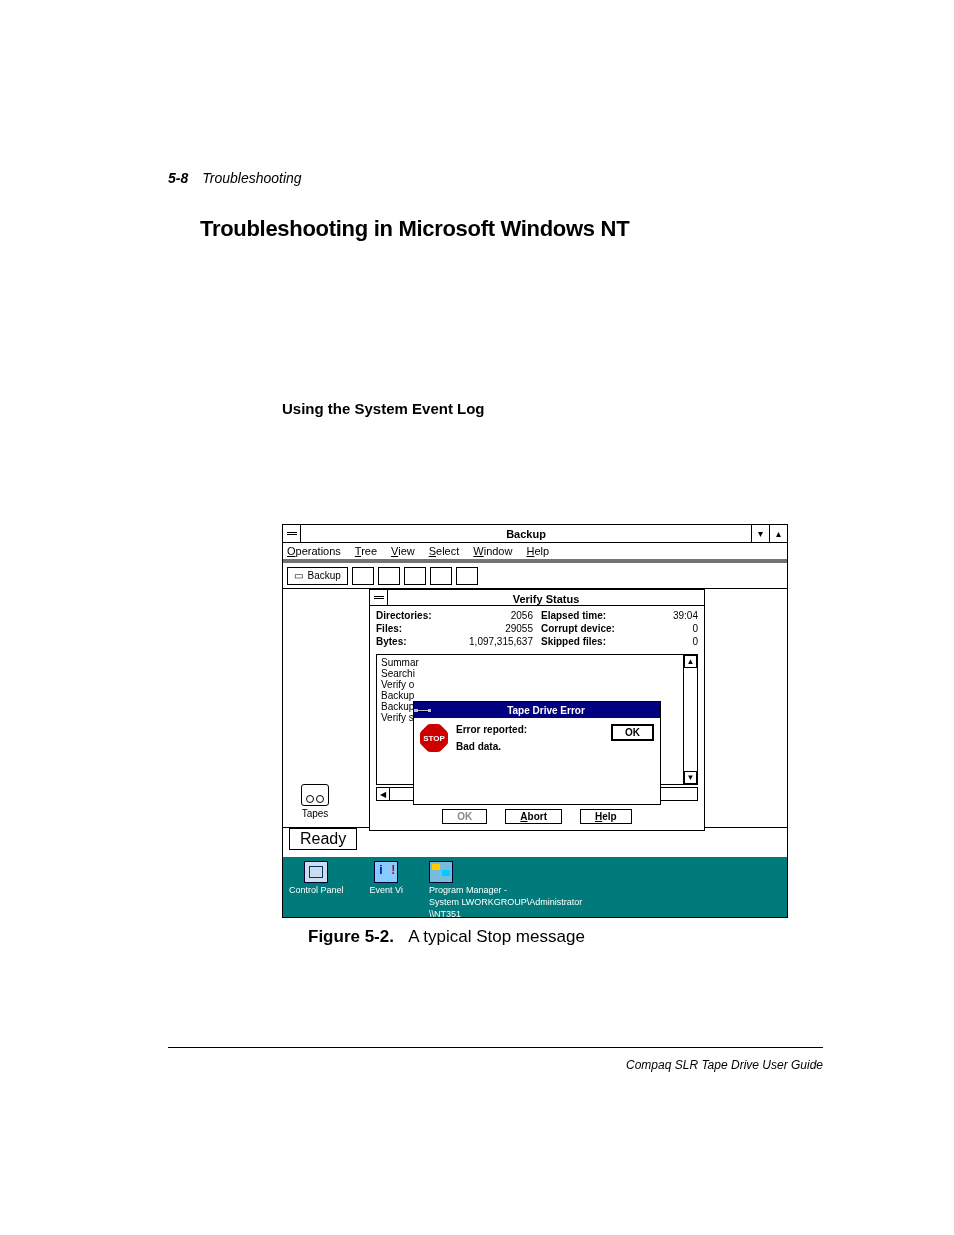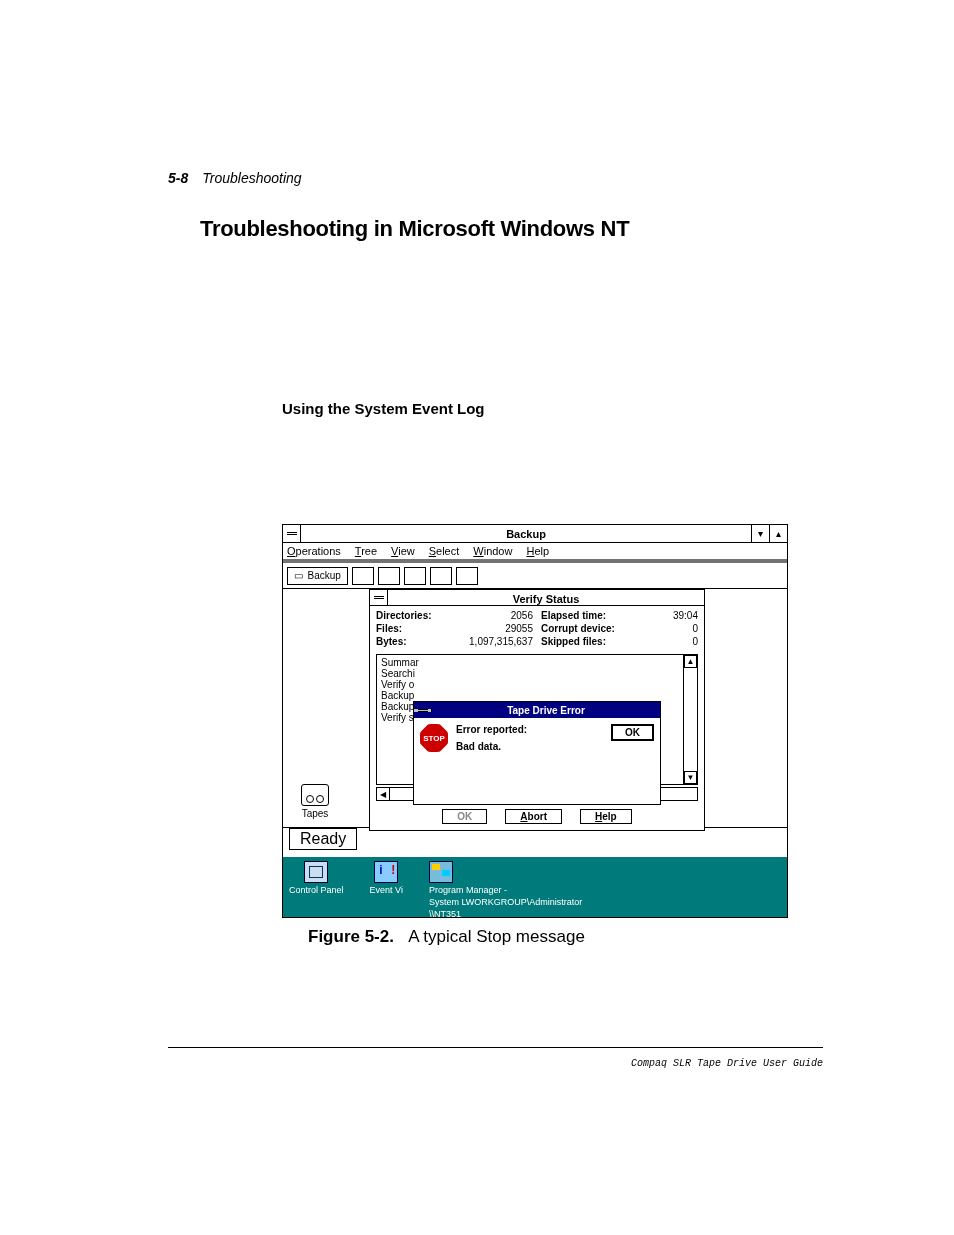--- a/index.html
+++ b/index.html
@@ -50,22 +50,21 @@
     top: 1047px;
     left: 168px;
     width: 655px;
     border-top: 1px solid #000;
   }
   .footer {
     position: absolute;
     top: 1058px;
     right: 131px;
     font-style: italic;
-    font-size: 10px;
-    font-family: Liberation Mono, monospace;
+    font-size: 12px;
   }
 
   
   .figure {
     position: absolute;
     top: 524px;
     left: 282px;
     width: 506px;
     height: 394px;
     border: 1px solid #000;

